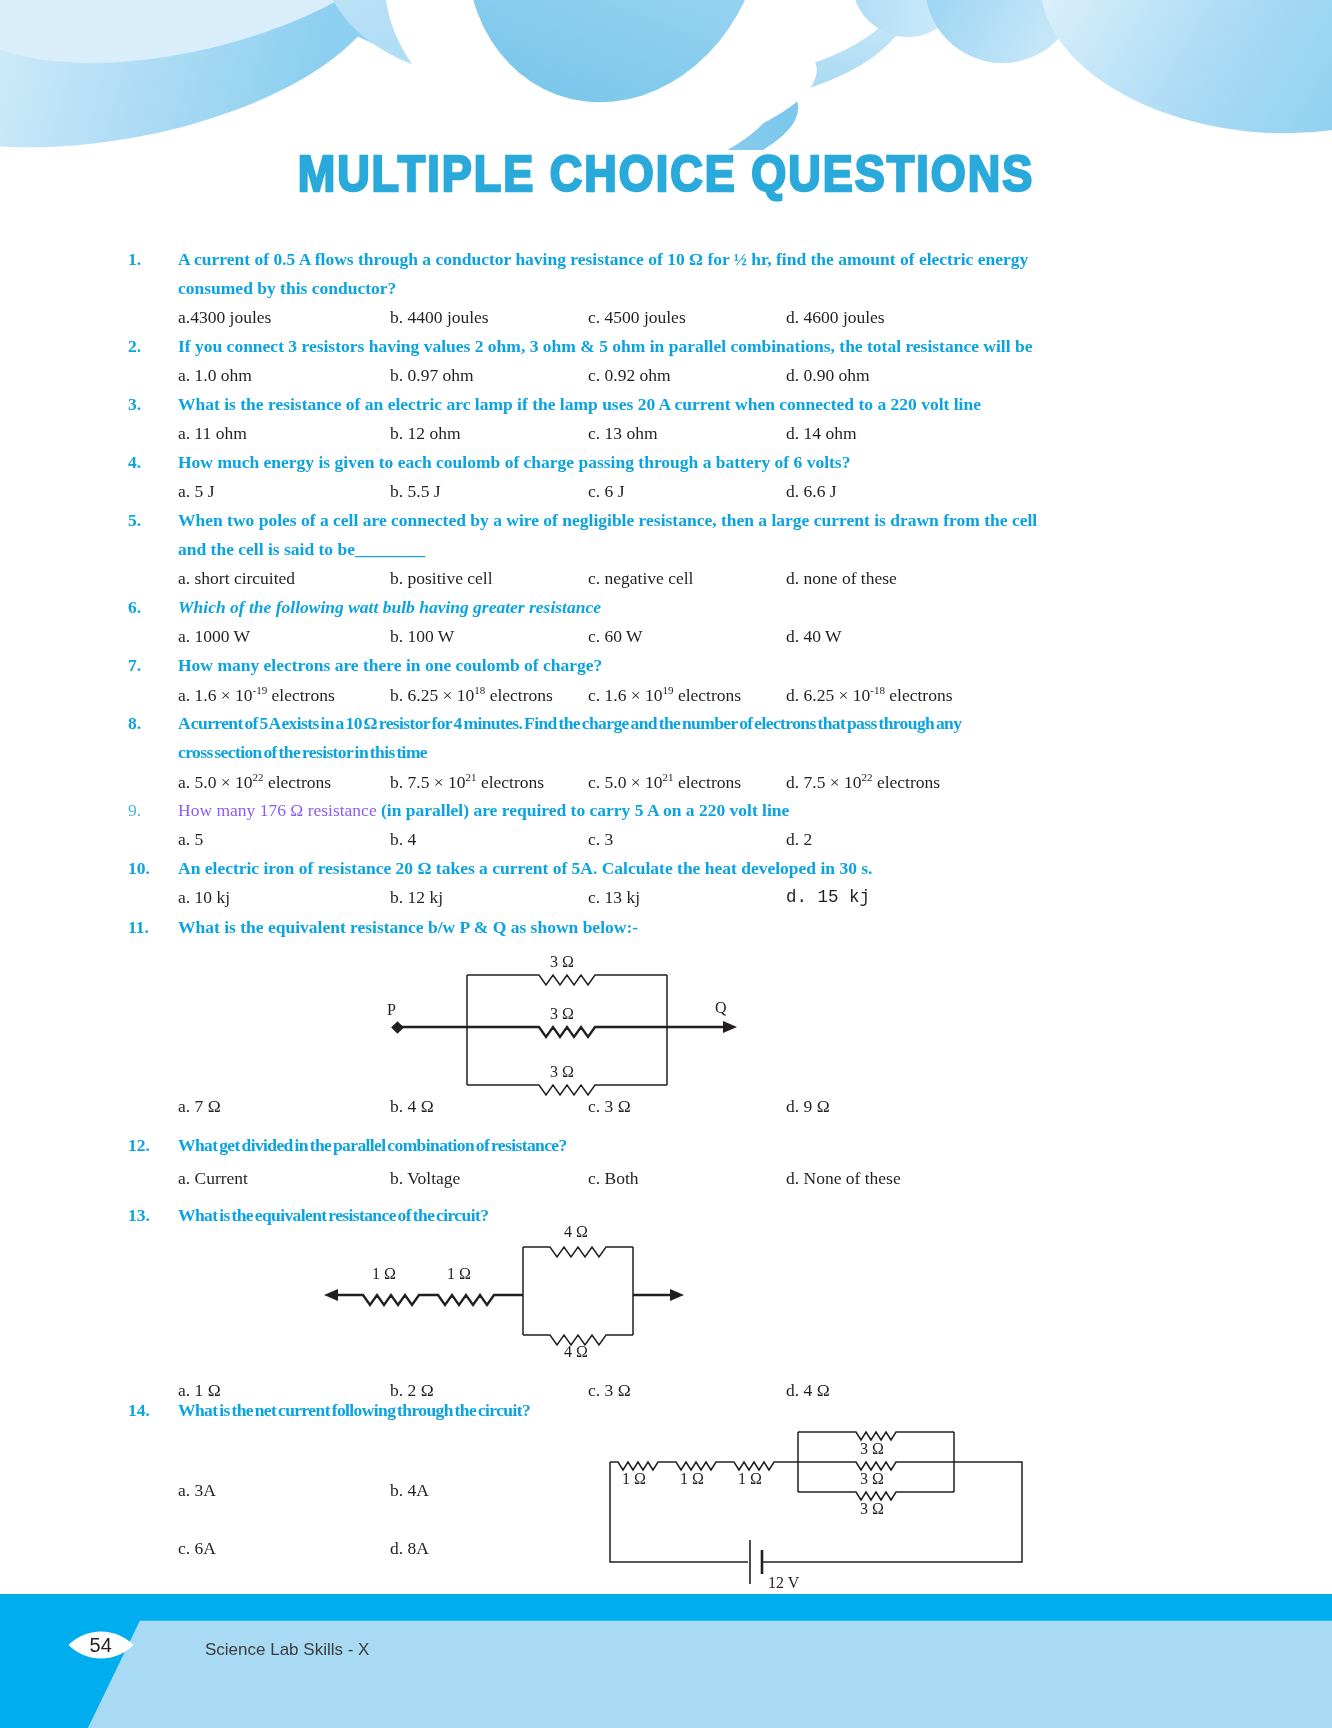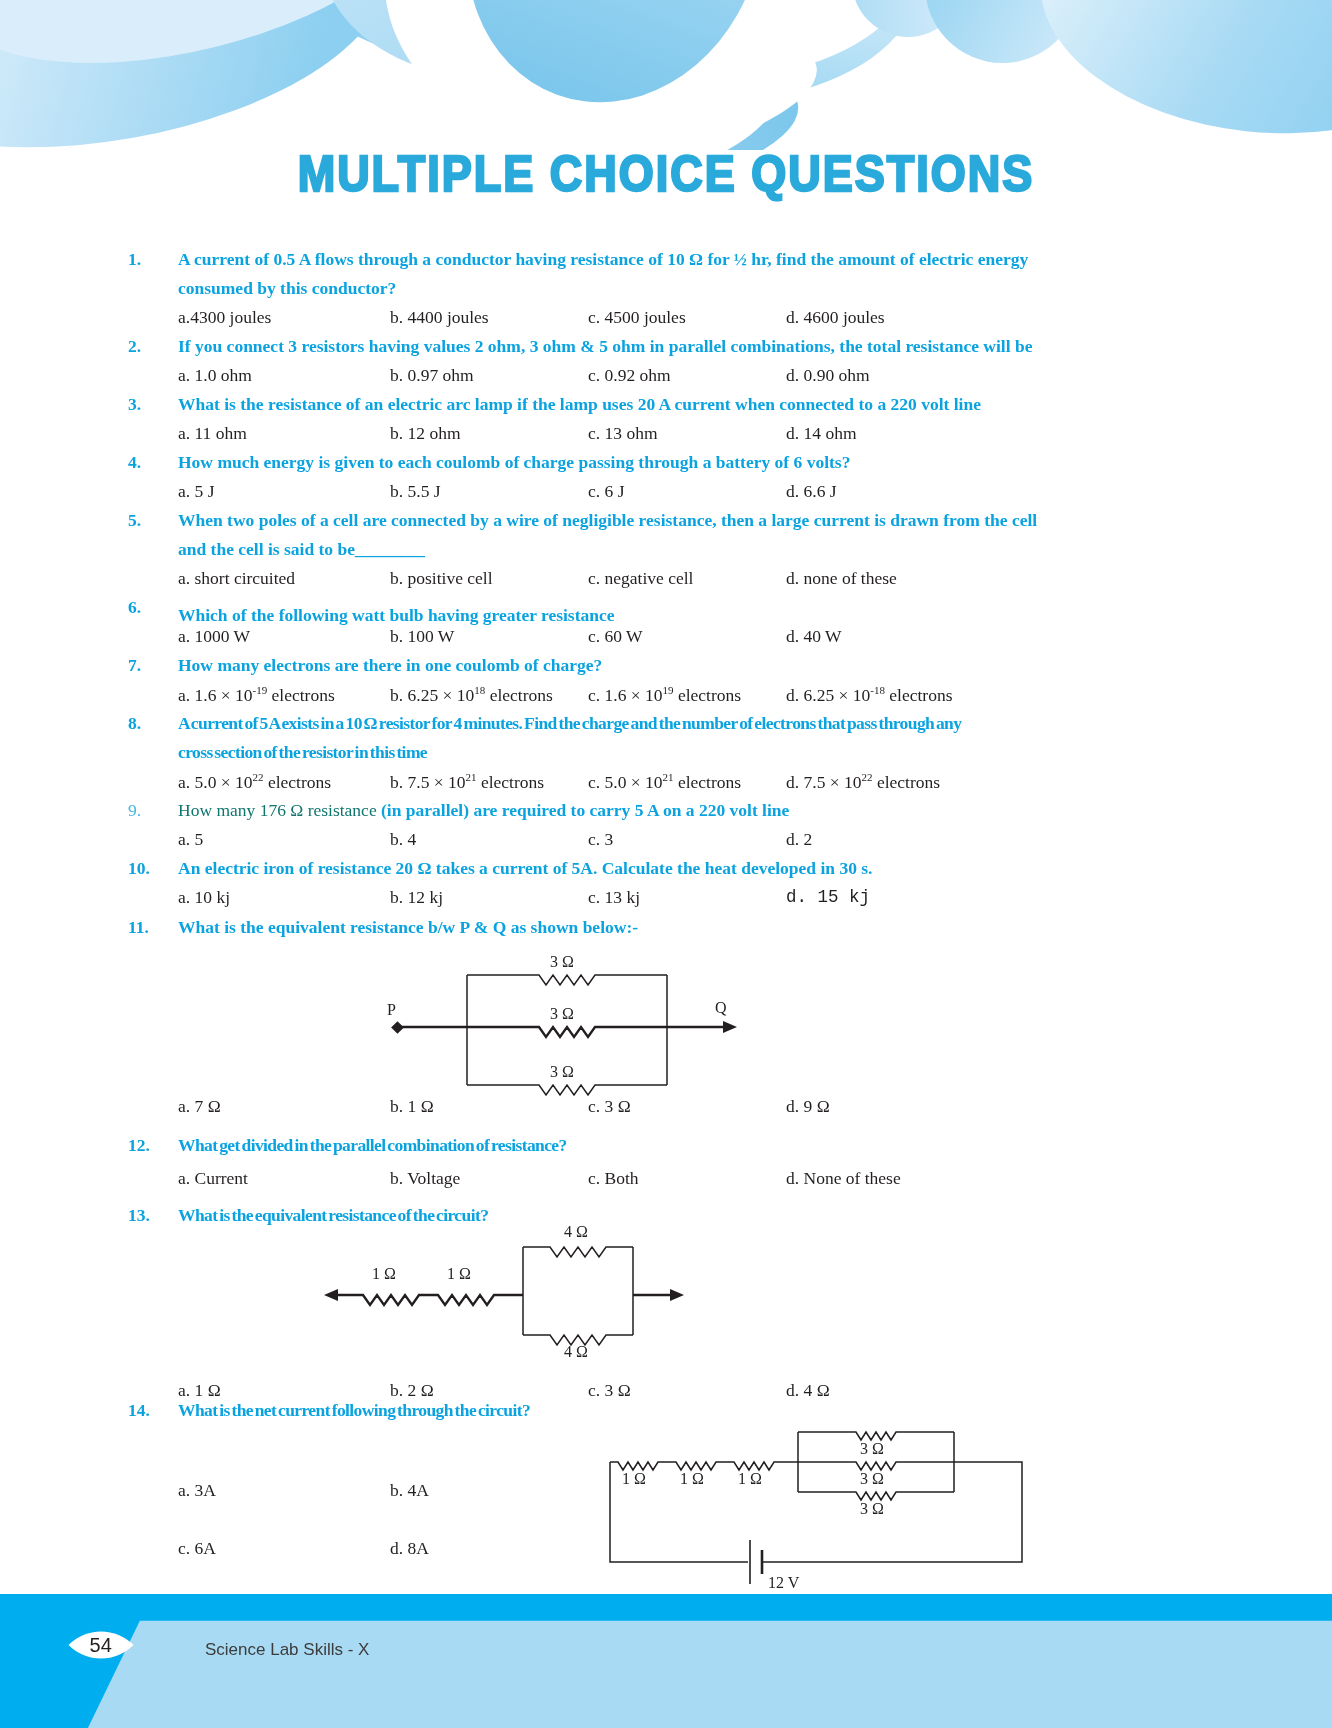--- a/index.html
+++ b/index.html
@@ -33,21 +33,21 @@
          font-family:"Liberation Sans",sans-serif;font-weight:700;font-size:45px;
          letter-spacing:2px;color:#2aa9db;-webkit-text-stroke:2.2px #2aa9db;
          transform:scaleY(1.12);}
   
   .question{position:absolute;left:128px;width:1095px;}
   .qnum{position:absolute;left:0;top:0;width:44px;font-weight:bold;font-size:17.5px;color:#0aa3e0;}
   .qnum-regular{font-weight:normal;color:#49b6e6;}
   .qbody{position:absolute;left:50px;top:0;width:1045px;}
   .qline{position:absolute;left:0;white-space:nowrap;font-weight:bold;font-size:17.5px;color:#0aa3e0;}
   .q-condensed .qline{letter-spacing:-0.6px;word-spacing:-2px;}
-  .seg-regular{font-weight:normal;color:#0f766e;}
+  .seg-regular{font-weight:normal;color:#8b5cf6;}
   .opt-row{position:absolute;left:0;width:1045px;height:26px;}
   .opt{position:absolute;top:0;white-space:nowrap;font-size:17.5px;color:#231f20;}
   .opt sup{font-size:11px;}
   .circuit{position:absolute;}
   .circuit text{font-family:"Liberation Serif",serif;font-size:16px;fill:#231f20;}
   
   .footer{position:absolute;left:0;top:1594px;width:1332px;height:134px;background:#00aeef;}
   .footer-light{position:absolute;inset:0;background:#a9daf3;
                 clip-path:polygon(10.5% 20%,100% 20%,100% 100%,6.6% 100%);}
   .leaf{position:absolute;left:78px;top:28px;width:46px;height:46px;background:#fff;
@@ -139,21 +139,21 @@
             <span class="opt" style="left: 0px;">a. short circuited</span>
             <span class="opt" style="left: 212px;">b. positive cell</span>
             <span class="opt" style="left: 410px;">c. negative cell</span>
             <span class="opt" style="left: 608px;">d. none of these</span>
           </div>
         </div>
       </div>
       <div class="question" style="top: 597px;">
         <span class="qnum">6.</span>
         <div class="qbody">
-          <div class="qline" style="top: 8px;"><span>Which of the following watt bulb having greater resistance</span></div>
+          <div class="qline" style="top: 0px; font-style: italic;"><span>Which of the following watt bulb having greater resistance</span></div>
           <div class="opt-row" style="top: 29px;">
             <span class="opt" style="left: 0px;">a. 1000 W</span>
             <span class="opt" style="left: 212px;">b. 100 W</span>
             <span class="opt" style="left: 410px;">c. 60 W</span>
             <span class="opt" style="left: 608px;">d. 40 W</span>
           </div>
         </div>
       </div>
       <div class="question" style="top: 655px;">
         <span class="qnum">7.</span>
@@ -220,21 +220,21 @@
         <polygon points="352,80 338,74 338,86"></polygon>
       </g>
       <text x="2" y="68">P</text>
       <text x="330" y="66">Q</text>
       <text x="165" y="20">3 Ω</text>
       <text x="165" y="72">3 Ω</text>
       <text x="165" y="130">3 Ω</text>
     </svg>
           <div class="opt-row" style="top: 179px;">
             <span class="opt" style="left: 0px;">a. 7 Ω</span>
-            <span class="opt" style="left: 212px;">b. 1 Ω</span>
+            <span class="opt" style="left: 212px;">b. 4 Ω</span>
             <span class="opt" style="left: 410px;">c. 3 Ω</span>
             <span class="opt" style="left: 608px;">d. 9 Ω</span>
           </div>
         </div>
       </div>
       <div class="question q-condensed" style="top: 1135px;">
         <span class="qnum">12.</span>
         <div class="qbody">
           <div class="qline" style="top: 0px;"><span>What get divided in the parallel combination of resistance?</span></div>
           <div class="opt-row" style="top: 33px;">

